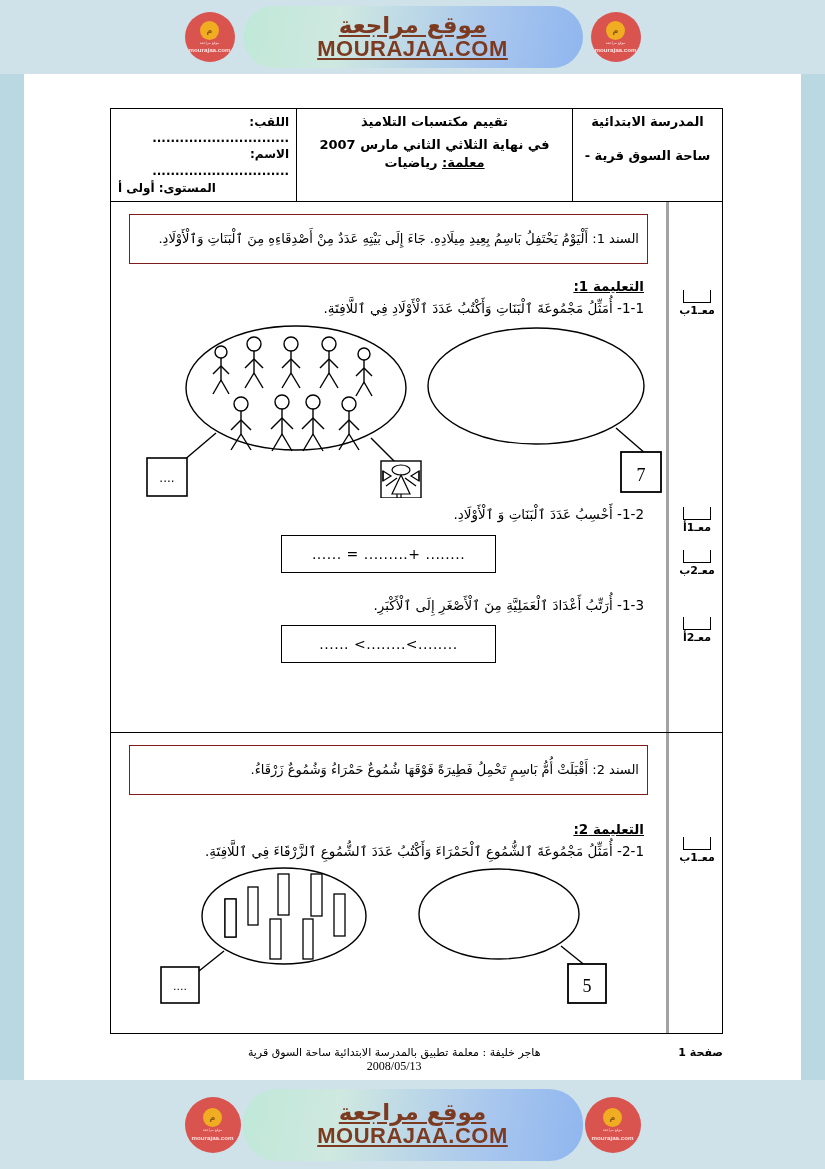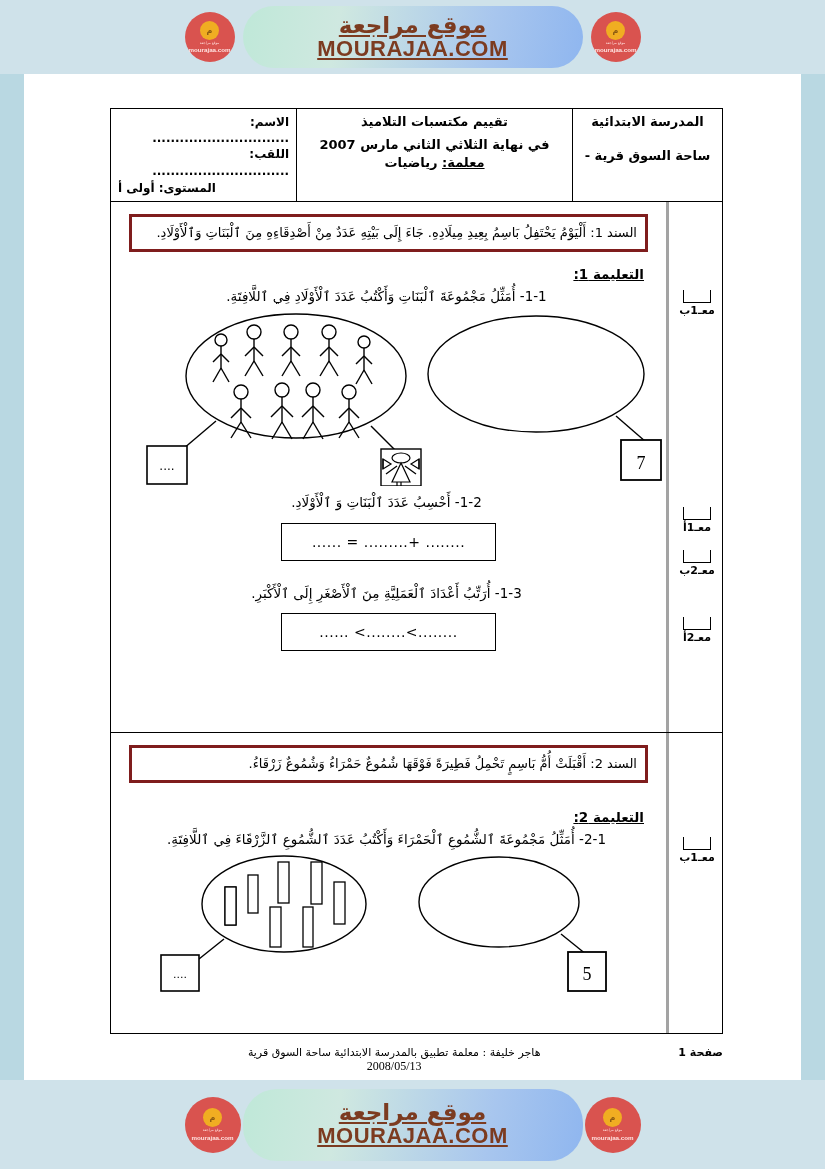--- a/index.html
+++ b/index.html
@@ -101,32 +101,32 @@
     width: 28px; height: 13px; margin: 0 auto;
     border: 1.3px solid #000; border-top: none;
   }
   .crit .clabel { font-size: 11px; font-weight: bold; margin-top: 1px; }
 
   
   .sec-sep { border-top: 1px solid #000; }
 
   
   .prompt-box {
-    border: 3px solid #7f1d1d;
+    border: 1px solid #7f1d1d;
     margin: 12px 18px 12px 18px;
-    padding: 6px 8px;
+    padding: 14px 8px;
     font-size: 13px; line-height: 1.55; text-align: right;
   }
   .instr-title {
     margin: 14px 22px 0 0; text-align: right;
     font-size: 13.5px; font-weight: bold;
   }
   .instr-title u { text-decoration: underline; }
   .q-line {
-    margin: 4px 22px 0 18px; text-align: center;
+    margin: 4px 22px 0 18px; text-align: right;
     font-size: 13.5px; line-height: 1.5;
   }
 
   .fill-box {
     border: 1px solid #000;
     width: 215px; height: 38px; margin: 10px auto 0 auto;
     display: flex; align-items: center; justify-content: center;
     font-size: 14px; letter-spacing: .5px;
   }
 
@@ -176,25 +176,25 @@
       <div class="hdr-cell hdr-mid">
         <div class="m1">تقييم مكتسبات التلاميذ</div>
         <div class="m2">في نهاية الثلاثي الثاني مارس 2007</div>
         <div class="m3">
           <u>معلمة:</u>
           <span>رياضيات</span>
         </div>
       </div>
       <div class="hdr-cell hdr-left">
         <div>
+          <span>اللقب:</span>
+          <span>..............................</span>
+        </div>
+        <div>
           <span>الاسم:</span>
-          <span>..............................</span>
-        </div>
-        <div>
-          <span>اللقب:</span>
           <span>..............................</span>
         </div>
         <div class="lvl">
           <span>المستوى:</span>
           <span>أولى أ</span>
         </div>
       </div>
     </div>
 
     <div class="body-wrap">

